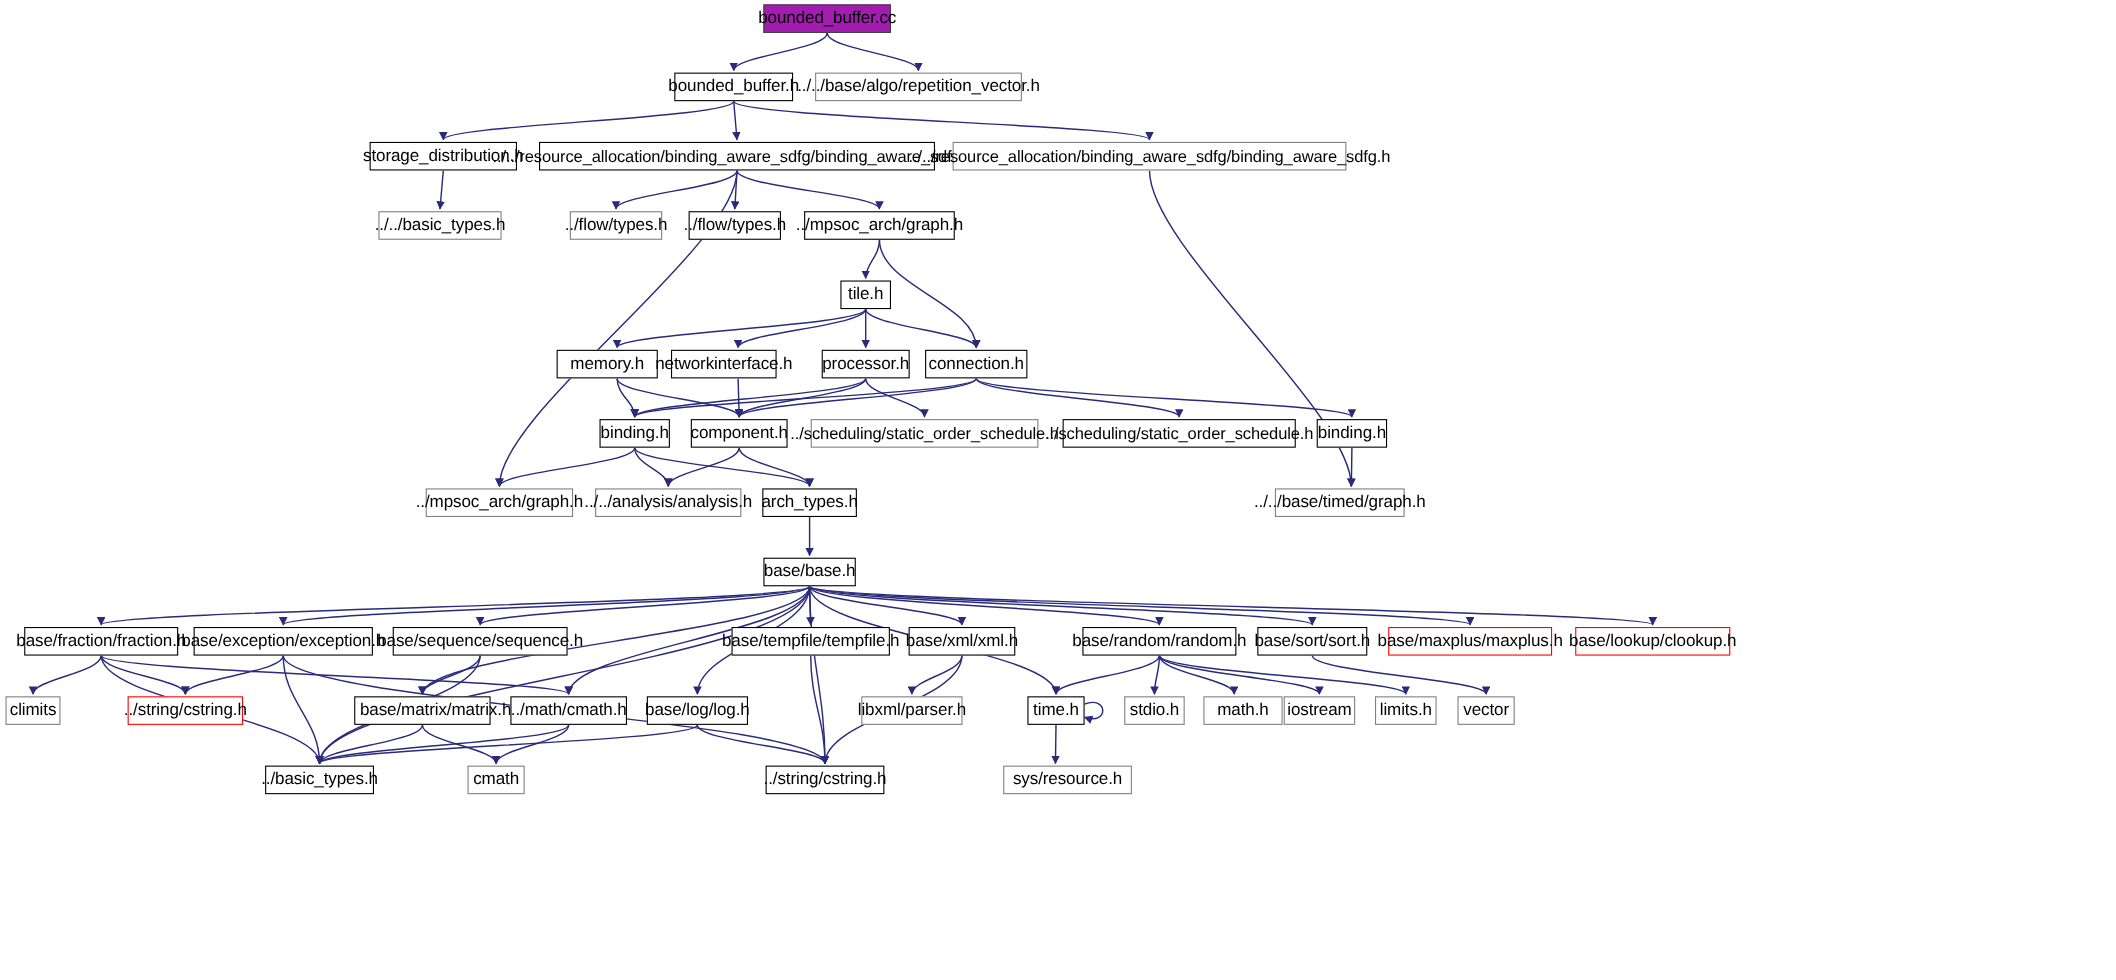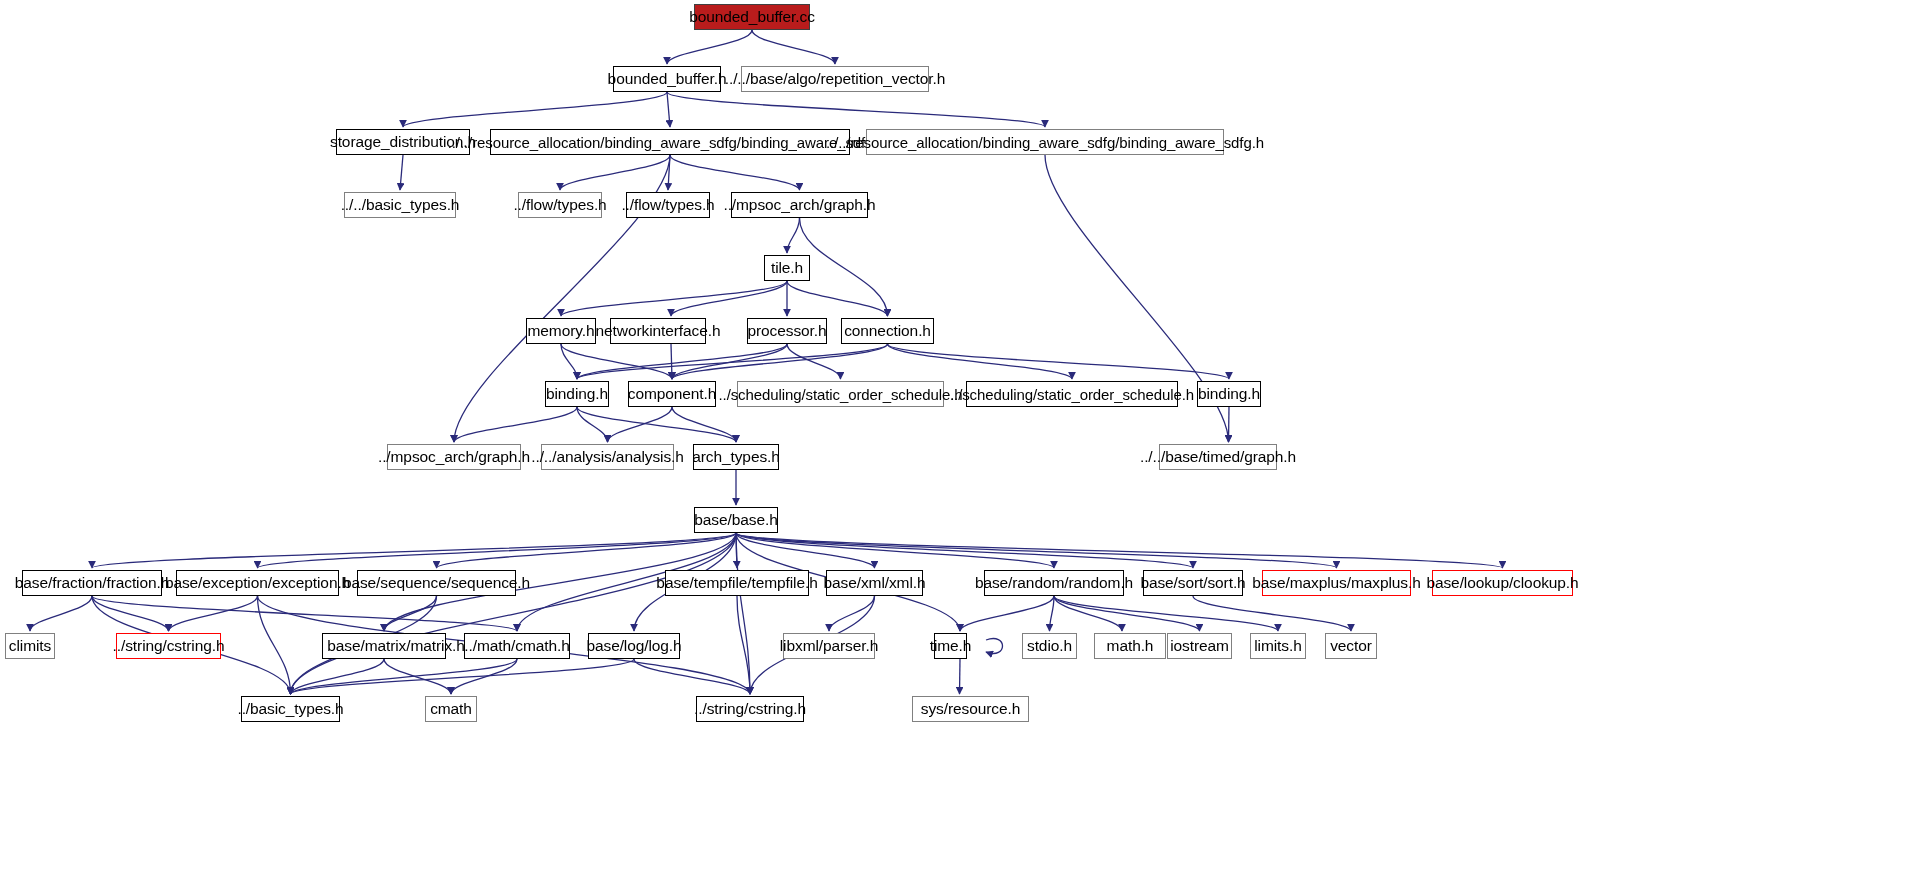--- a/index.html
+++ b/index.html
@@ -23,21 +23,21 @@
     background:#ffffff;
     border:1px solid #808080;
     color:#000000;
     font-size:15.5px;
     letter-spacing:-0.1px;
     height:26px;
     padding:0 8px;
     line-height:1;
   }
   .node.solid{border:1px solid #000000;}
-  .node.root{background:#b91c1c;border:1px solid #404040;}
+  .node.root{background:#a21caf;border:1px solid #404040;}
   .node.redlink{border:1px solid #ff0000;}
   .node.small{font-size:15px;}
 </style>
 </head>
 <body>
 
 <div id="graph">
   <svg id="edges">
       <defs>
         <marker id="arrow" viewBox="0 0 10 10" refX="9" refY="5" markerWidth="6" markerHeight="6" orient="auto-start-reverse" markerUnits="strokeWidth">
@@ -125,21 +125,21 @@
       <div class="node solid" style="left: 613px; top: 66px; width: 108px;">bounded_buffer.h</div>
       <div class="node" style="left: 741px; top: 66px; width: 188px;">../../base/algo/repetition_vector.h</div>
       <div class="node solid" style="left: 336px; top: 129px; width: 134px;">storage_distribution.h</div>
       <div class="node solid small" style="left: 490px; top: 129px; width: 360px;">../../resource_allocation/binding_aware_sdfg/binding_aware_sdfg.cc</div>
       <div class="node small" style="left: 866px; top: 129px; width: 358px;">../../resource_allocation/binding_aware_sdfg/binding_aware_sdfg.h</div>
       <div class="node" style="left: 344px; top: 192px; width: 112px;">../../basic_types.h</div>
       <div class="node" style="left: 518px; top: 192px; width: 84px;">../flow/types.h</div>
       <div class="node solid" style="left: 626px; top: 192px; width: 84px;">../flow/types.h</div>
       <div class="node solid" style="left: 731px; top: 192px; width: 137px;">../mpsoc_arch/graph.h</div>
       <div class="node solid" style="left: 764px; top: 255px; width: 46px;">tile.h</div>
-      <div class="node solid" style="left: 526px; top: 318px; width: 70px;">memory.h</div>
+      <div class="node solid" style="left: 506px; top: 318px; width: 92px;">memory.h</div>
       <div class="node solid" style="left: 610px; top: 318px; width: 96px;">networkinterface.h</div>
       <div class="node solid" style="left: 747px; top: 318px; width: 80px;">processor.h</div>
       <div class="node solid" style="left: 841px; top: 318px; width: 93px;">connection.h</div>
       <div class="node solid" style="left: 545px; top: 381px; width: 64px;">binding.h</div>
       <div class="node solid" style="left: 628px; top: 381px; width: 88px;">component.h</div>
       <div class="node small" style="left: 737px; top: 381px; width: 207px;">../scheduling/static_order_schedule.h</div>
       <div class="node solid small" style="left: 966px; top: 381px; width: 212px;">../scheduling/static_order_schedule.h</div>
       <div class="node solid" style="left: 1197px; top: 381px; width: 64px;">binding.h</div>
       <div class="node" style="left: 387px; top: 444px; width: 134px;">../mpsoc_arch/graph.h</div>
       <div class="node" style="left: 541px; top: 444px; width: 133px;">../../analysis/analysis.h</div>
@@ -154,21 +154,21 @@
       <div class="node solid" style="left: 984px; top: 570px; width: 140px;">base/random/random.h</div>
       <div class="node solid" style="left: 1143px; top: 570px; width: 100px;">base/sort/sort.h</div>
       <div class="node solid redlink" style="left: 1262px; top: 570px; width: 149px;">base/maxplus/maxplus.h</div>
       <div class="node solid redlink" style="left: 1432px; top: 570px; width: 141px;">base/lookup/clookup.h</div>
       <div class="node" style="left: 5px; top: 633px; width: 50px;">climits</div>
       <div class="node solid redlink" style="left: 116px; top: 633px; width: 105px;">../string/cstring.h</div>
       <div class="node solid" style="left: 322px; top: 633px; width: 124px; padding-left: 32px;">base/matrix/matrix.h</div>
       <div class="node solid" style="left: 464px; top: 633px; width: 106px;">../math/cmath.h</div>
       <div class="node solid" style="left: 588px; top: 633px; width: 92px;">base/log/log.h</div>
       <div class="node" style="left: 783px; top: 633px; width: 92px;">libxml/parser.h</div>
-      <div class="node solid" style="left: 934px; top: 633px; width: 33px;">time.h</div>
+      <div class="node solid" style="left: 934px; top: 633px; width: 52px;">time.h</div>
       <div class="node" style="left: 1022px; top: 633px; width: 55px;">stdio.h</div>
       <div class="node" style="left: 1094px; top: 633px; width: 72px;">math.h</div>
       <div class="node" style="left: 1167px; top: 633px; width: 65px;">iostream</div>
       <div class="node" style="left: 1250px; top: 633px; width: 56px;">limits.h</div>
       <div class="node" style="left: 1325px; top: 633px; width: 52px;">vector</div>
       <div class="node solid" style="left: 241px; top: 696px; width: 99px;">../basic_types.h</div>
       <div class="node" style="left: 425px; top: 696px; width: 52px;">cmath</div>
       <div class="node solid" style="left: 696px; top: 696px; width: 108px;">../string/cstring.h</div>
       <div class="node" style="left: 912px; top: 696px; width: 117px;">sys/resource.h</div>
     </div>

